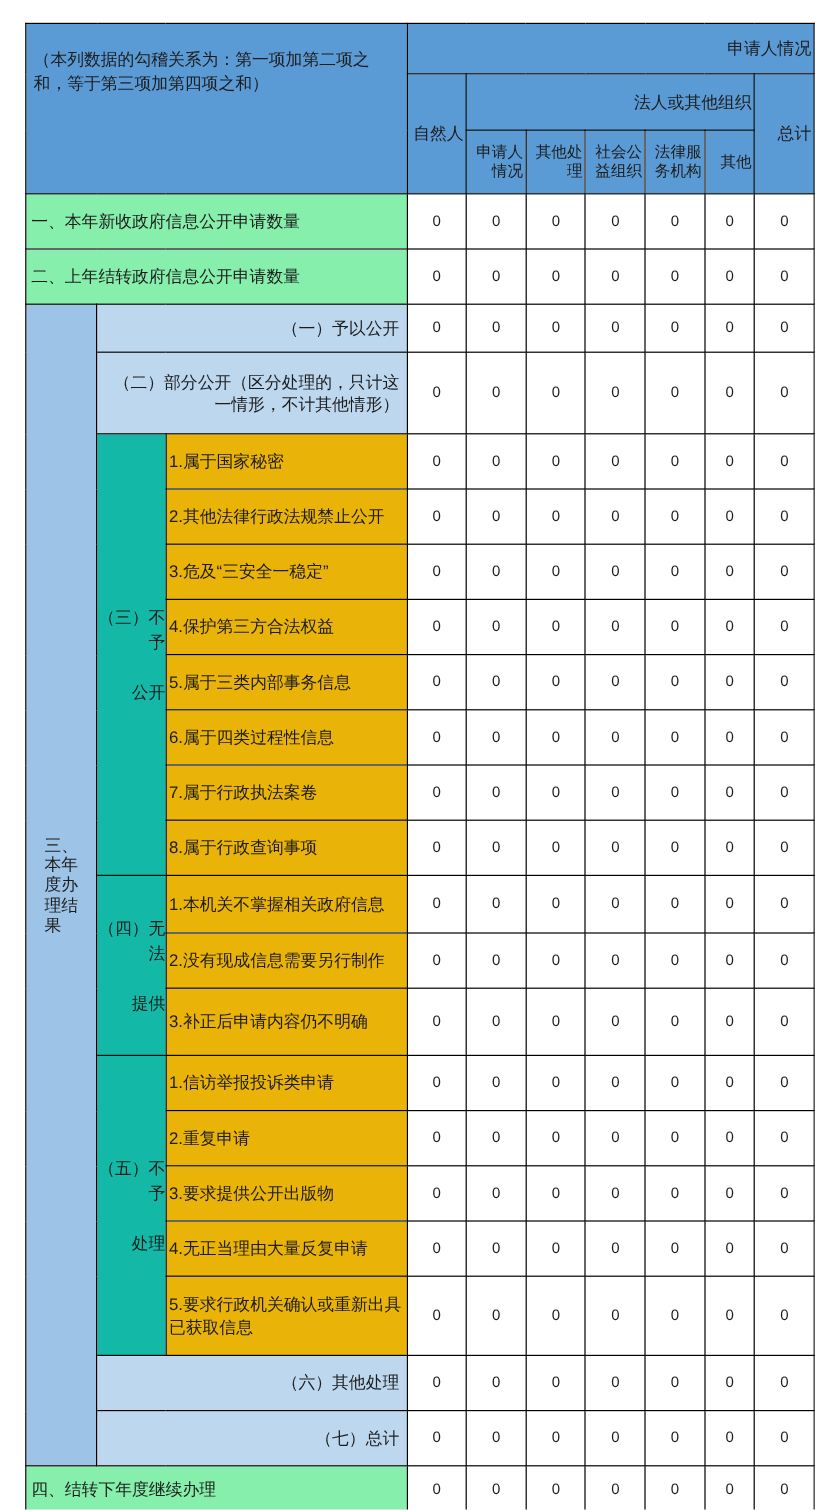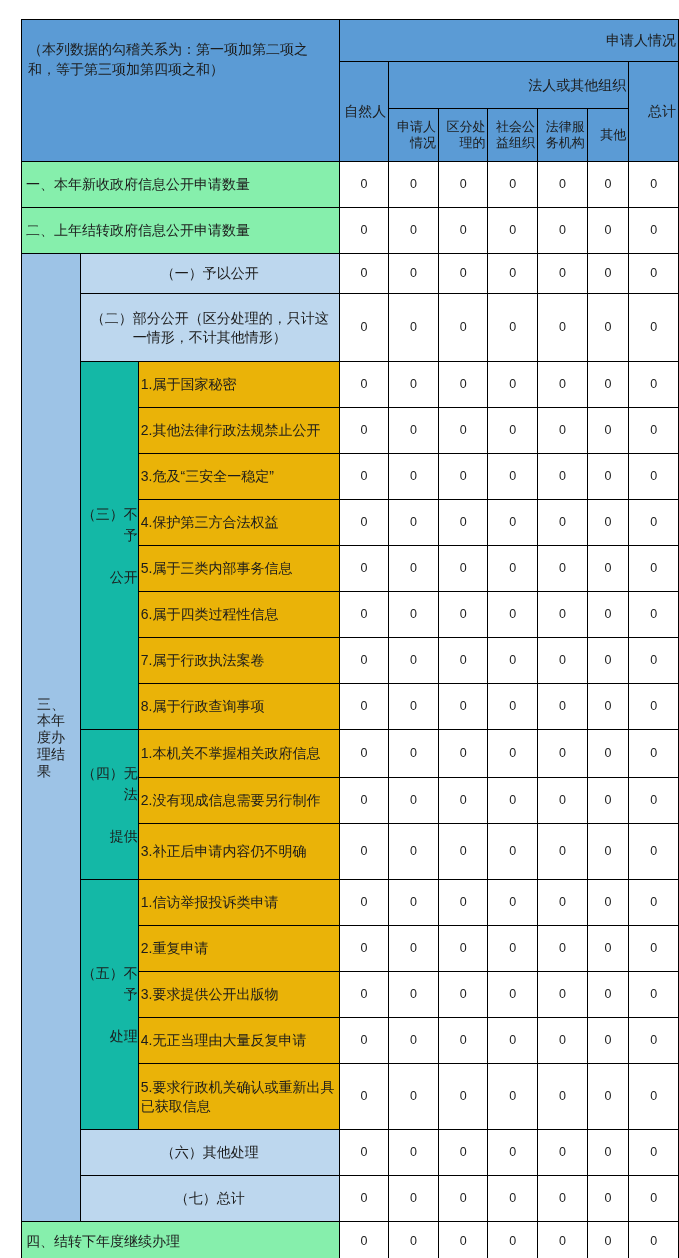--- a/index.html
+++ b/index.html
@@ -23,21 +23,21 @@
   td.note{
     background:#5b9bd5;vertical-align:top;text-align:left;
     padding:20px 5px 4px 6px;line-height:1.4;
   }
   
   td.toprow{background:#86efac;text-align:left;padding:2px 4px;}
   td.col1{
     background:#9dc3e6;vertical-align:middle;text-align:left;
     padding:1px 15px;line-height:1.2;word-break:break-all;
   }
-  td.sub{background:#bdd7ee;text-align:center;padding:2px 6px;}
+  td.sub{background:#bdd7ee;text-align:right;padding:2px 6px;}
   td.grp{
     background:#14b8a6;text-align:right;padding:0;
     white-space:pre-line;line-height:1.5;
   }
   td.item{background:#eab308;text-align:left;padding:2px 2px;}
   td.val{background:#ffffff;text-align:center;font-size:12.5px;}
 </style>
 </head>
 <body>
 
@@ -60,21 +60,21 @@
       <td class="note" colspan="3" rowspan="3">（本列数据的勾稽关系为：第一项加第二项之和，等于第三项加第四项之和）</td>
       <td class="hdr" colspan="7">申请人情况</td>
     </tr>
     <tr style="height:47px">
       <td class="hdr" rowspan="2">自然人</td>
       <td class="hdr" colspan="5">法人或其他组织</td>
       <td class="hdr" rowspan="2">总计</td>
     </tr>
     <tr style="height:53px">
       <td class="hdr sm">申请人情况</td>
-      <td class="hdr sm">区分处理的</td>
+      <td class="hdr sm">其他处理</td>
       <td class="hdr sm">社会公益组织</td>
       <td class="hdr sm">法律服务机构</td>
       <td class="hdr sm">其他</td>
     </tr>
 
     <tr style="height:46px">
       <td class="toprow" colspan="3">一、本年新收政府信息公开申请数量</td>
       <td class="val">0</td>
       <td class="val">0</td>
       <td class="val">0</td>

